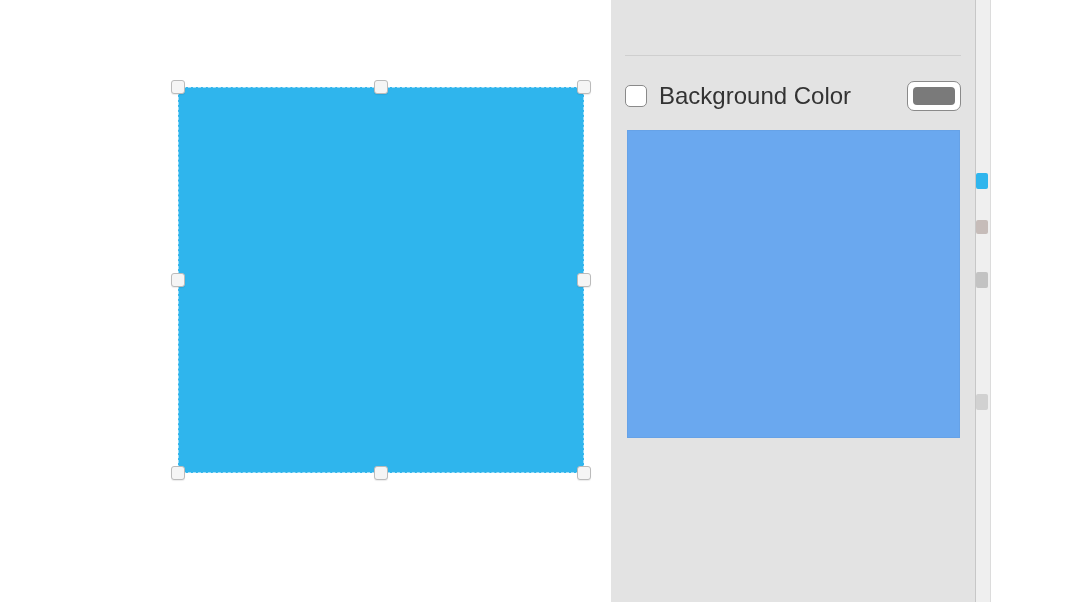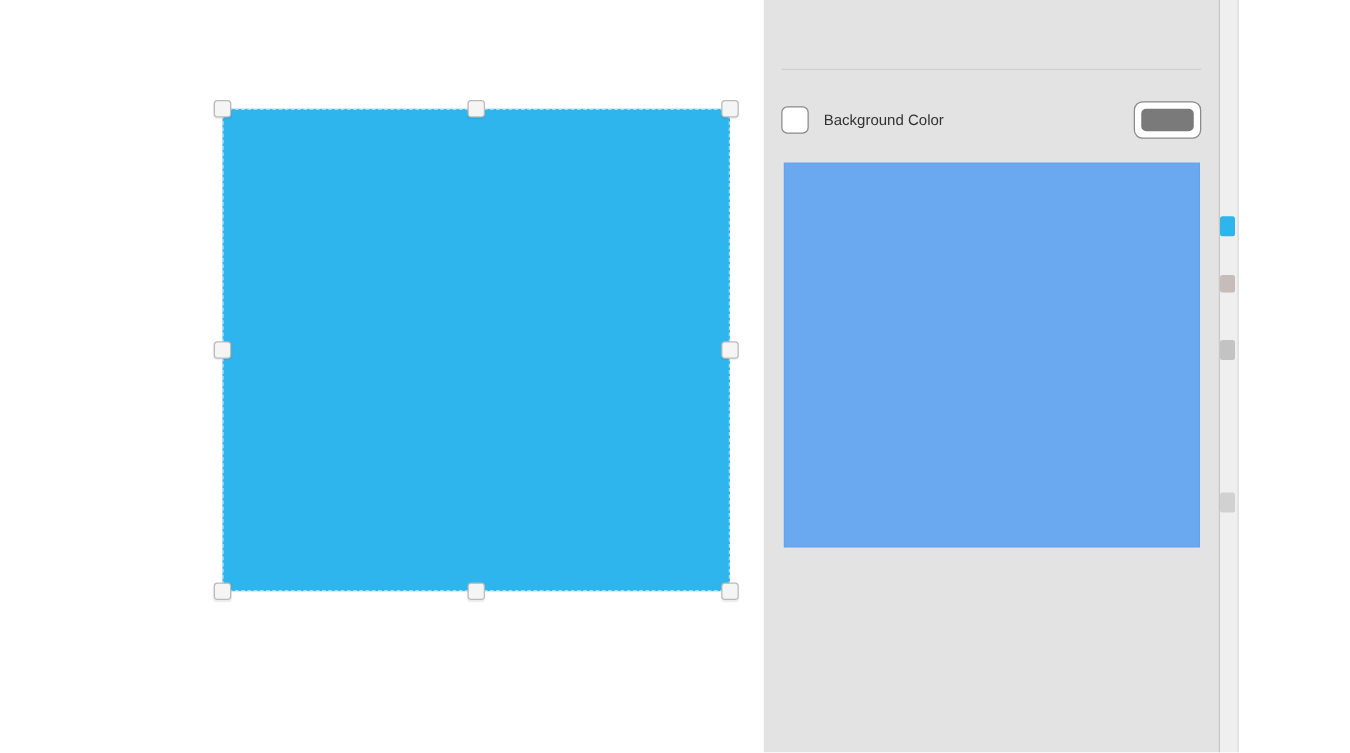--- a/index.html
+++ b/index.html
@@ -121,21 +121,21 @@
   .checkbox {
     position: relative;
     width: 22px;
     height: 22px;
     border: 1px solid #8a8a8a;
     border-radius: 5px;
     background: #ffffff;
     flex: 0 0 22px;
   }
   .bg-label {
-    font-size: 12px;
+    font-size: 24px;
     color: #333;
     flex: 1 1 auto;
   }
   .swatch-btn {
     width: 54px;
     height: 30px;
     border: 1px solid #8a8a8a;
     border-radius: 7px;
     background: #ffffff;
     display: flex;

